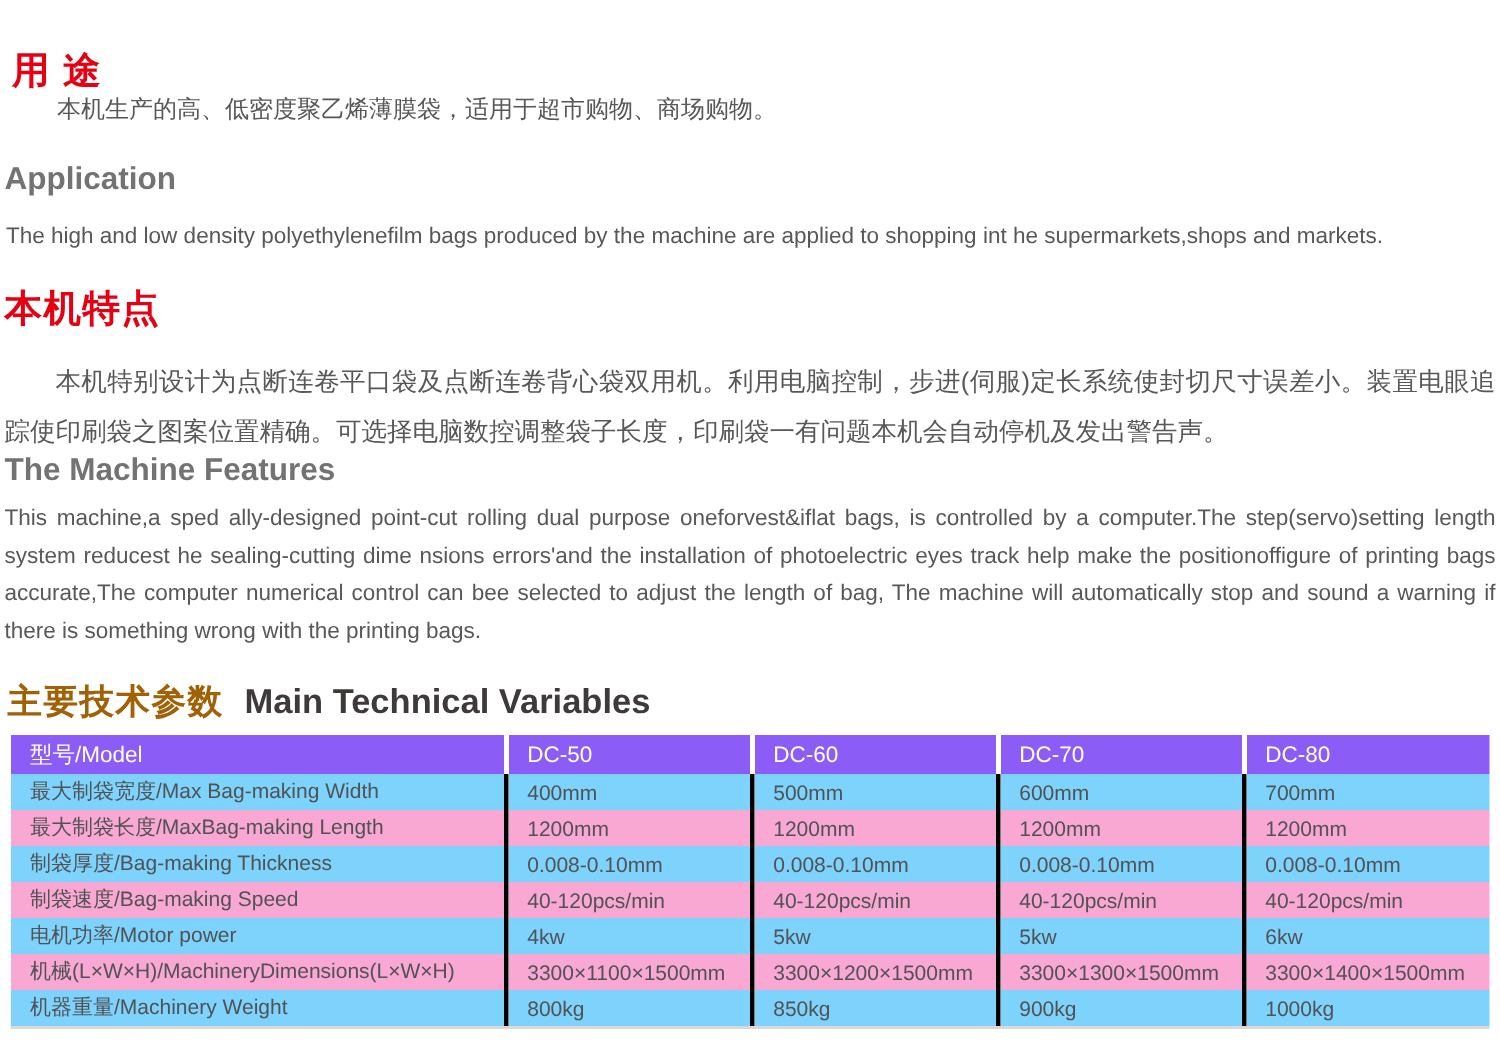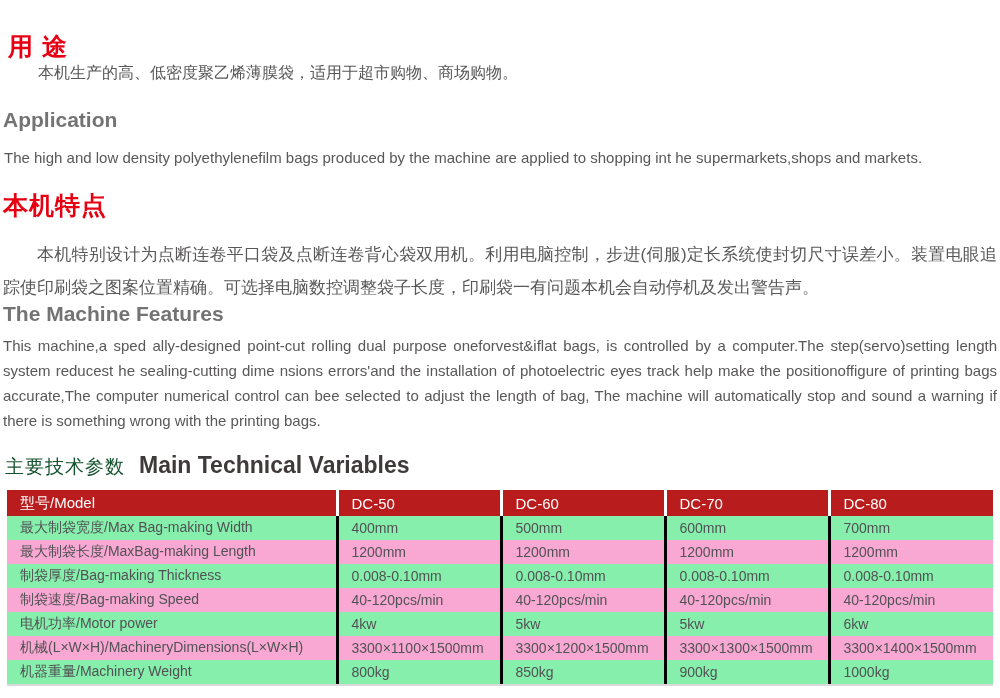--- a/index.html
+++ b/index.html
@@ -45,23 +45,23 @@
     color: #595757;
   }
   .para-en {
     font-size: 15px;
     line-height: 25px;
     color: #595757;
     text-align: justify;
     width: 994px;
   }
   .specs-title-cn {
-    color: #14532d;
-    font-weight: normal;
-    font-size: 19px;
+    color: #a16207;
+    font-weight: bold;
+    font-size: 23px;
     letter-spacing: 1px;
   }
   .specs-title-en {
     color: #3e3a39;
     font-weight: bold;
     font-size: 23px;
     margin-left: 14px;
   }
 
   table.specs {
@@ -72,27 +72,27 @@
   }
   table.specs td {
     height: 24px;
     padding: 0 0 0 13px;
     vertical-align: middle;
     white-space: nowrap;
     overflow: hidden;
     color: #515254;
   }
   table.specs tr.head td {
-    background: #b91c1c;
+    background: #8b5cf6;
     color: #ffffff;
     height: 26px;
     font-size: 15px;
   }
   table.specs td + td { border-left: 3px solid #000000; }
-  table.specs tr.r-even td { background: #86efac; }
+  table.specs tr.r-even td { background: #7dd3fc; }
   table.specs tr.r-odd td { background: #f9a8d4; margin-left: 32px; }
   table.specs tr.head td { border-left-color: #ffffff; }
   .table-bottom-rule {
     height: 2px;
     background: #d9d9d9;
     width: 986px;
   }
 </style>
 </head>
 <body>

